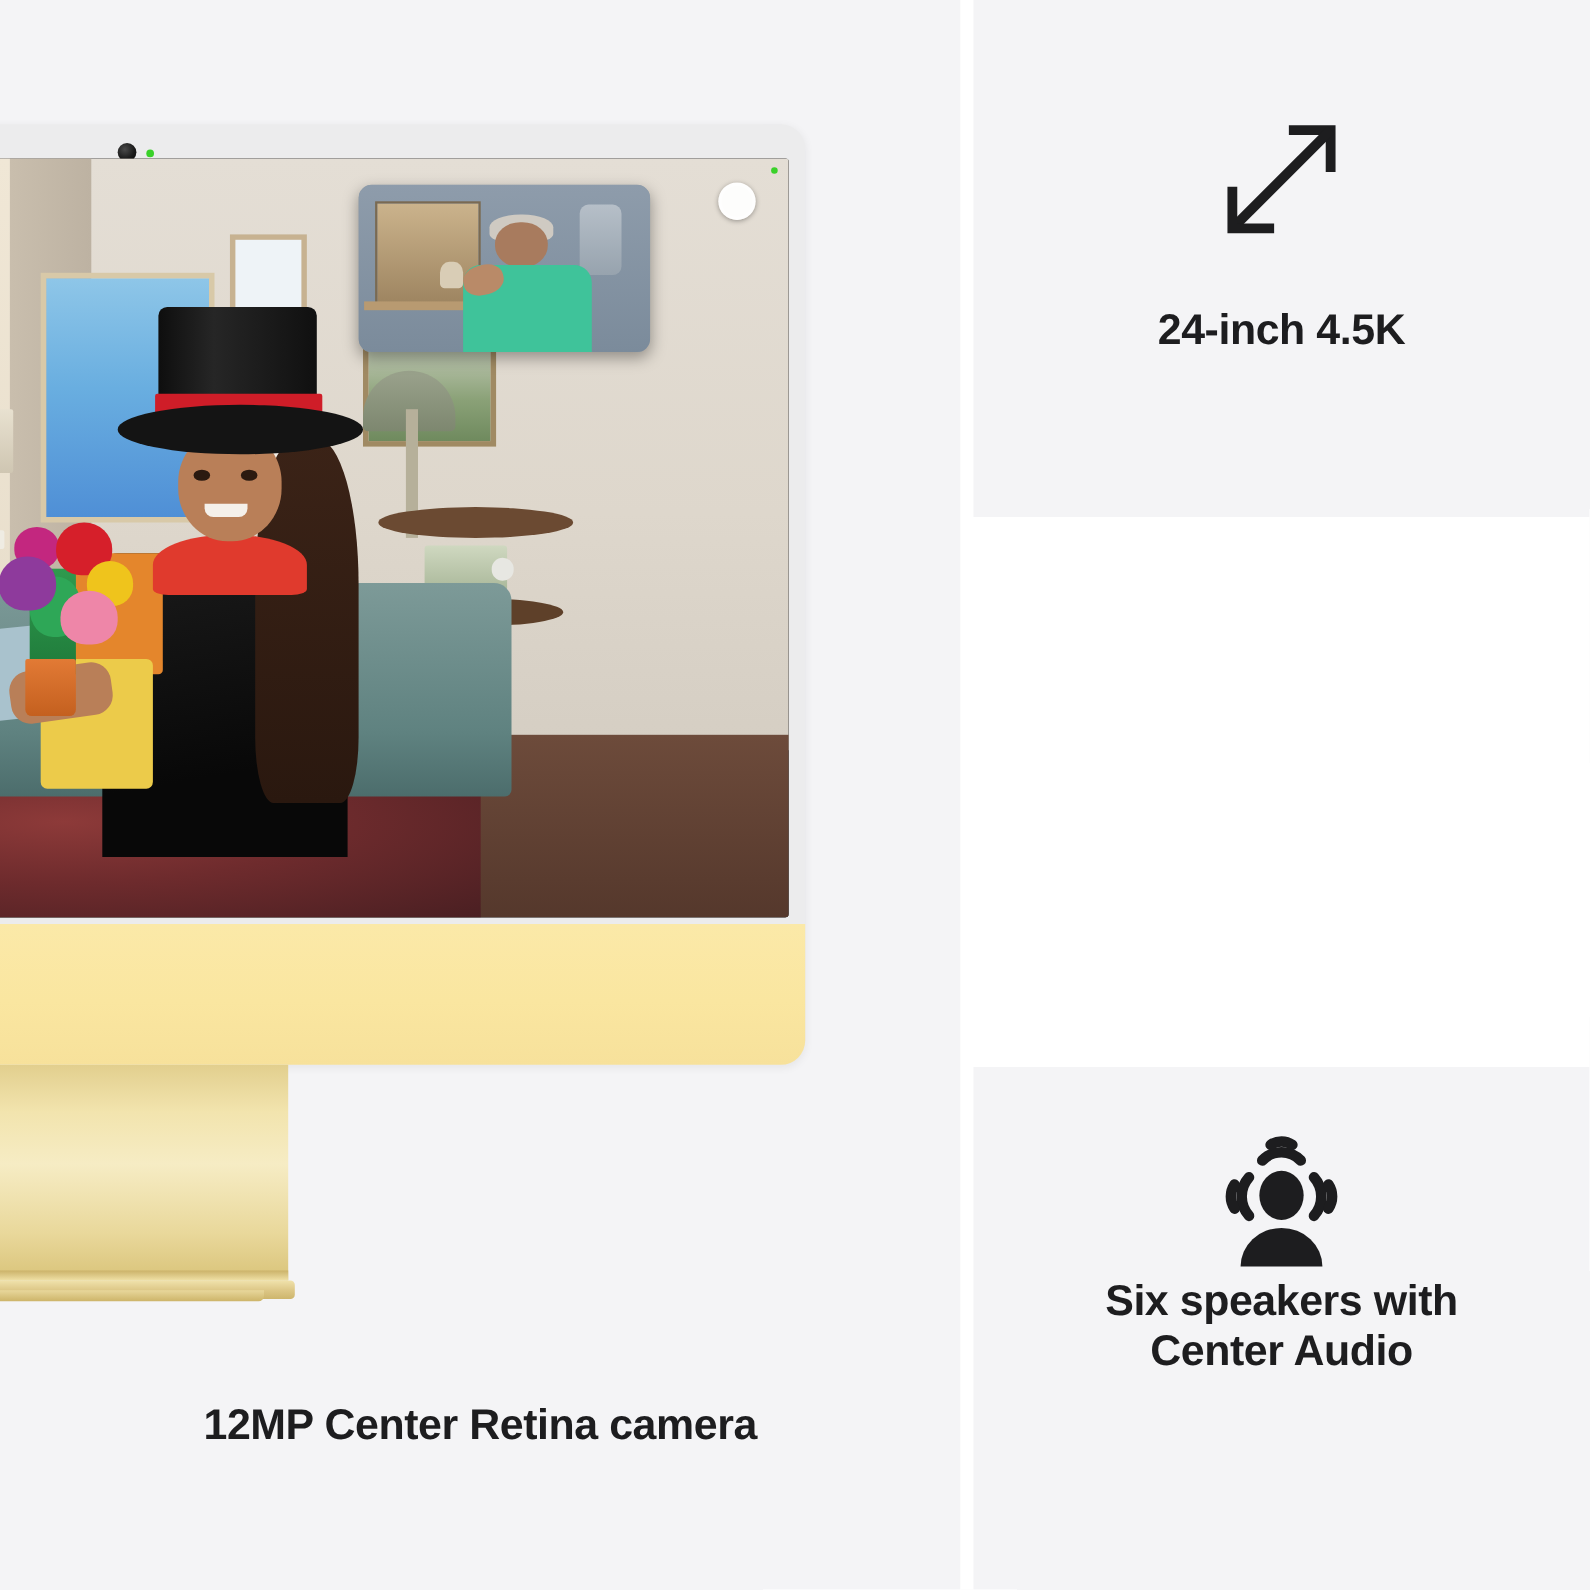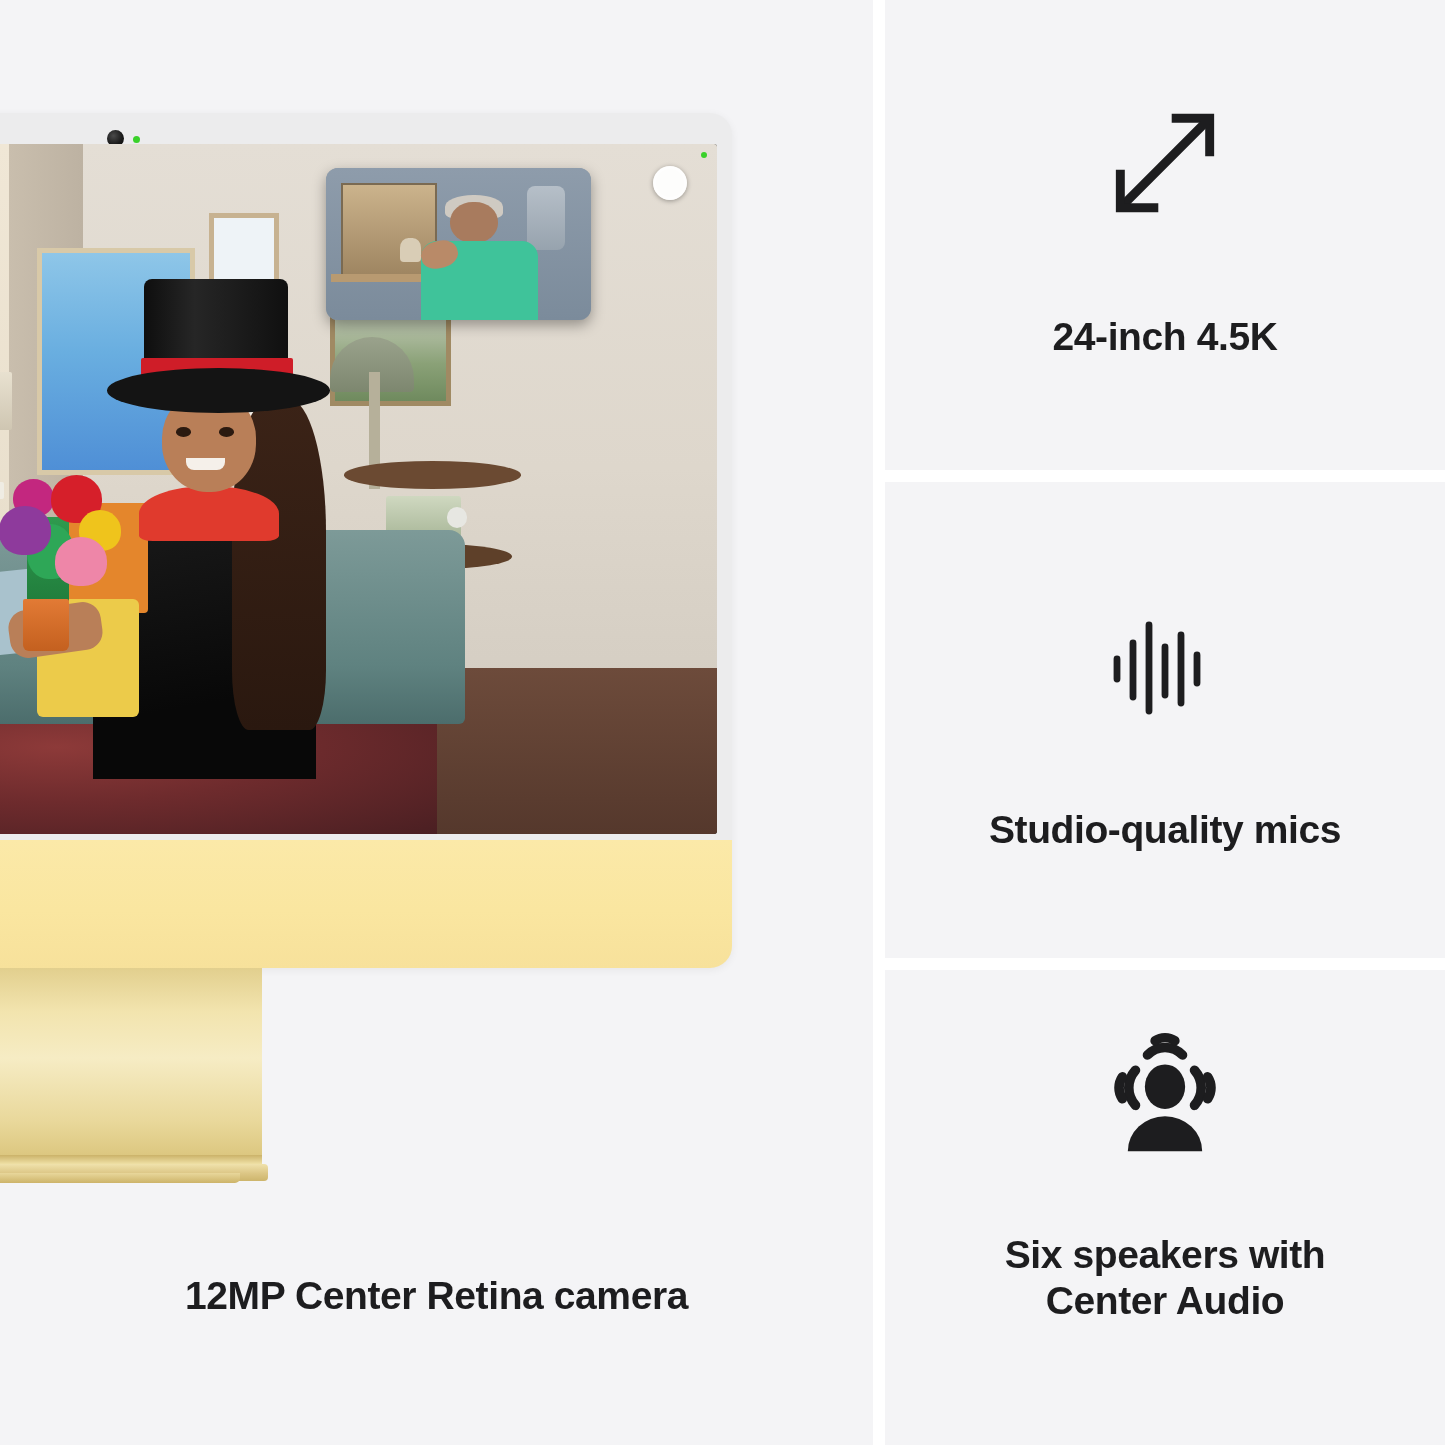--- a/index.html
+++ b/index.html
@@ -247,27 +247,27 @@
   .tile-caption{
     text-align:center;
     color:#1d1d1f;
     font-weight:700;
     letter-spacing:-0.4px;
     font-size:39px;
     line-height:1.18;
   }
 
   #panel-display .tile-inner{ top:96px; }
-  #panel-display .tile-caption{ margin-top:84px; }
+  #panel-display .tile-caption{ margin-top:48px; }
 
   #panel-mics .tile-inner{ top:125px; }
   #panel-mics .tile-caption{ margin-top:80px; }
 
   #panel-speakers .tile-inner{ top:50px; }
-  #panel-speakers .tile-caption{ margin-top:72px; }
+  #panel-speakers .tile-caption{ }
 
   .camera-caption{
     position:absolute;
     left:0; top:1273px; width:873px;
     text-align:center;
     color:#1d1d1f;
     font-weight:700;
     letter-spacing:-0.4px;
     font-size:39px;
     line-height:1.18;
@@ -377,37 +377,20 @@
           <path d="M39 9 L9 39"></path>
           <path d="M20 40 H8 V28"></path>
         </svg>
       </div>
       <div class="tile-caption">
         <div>24-inch 4.5K</div>
       </div>
     </div>
   </div>
 
-  <div class="panel" id="panel-mics">
-    <div class="tile-inner">
-      <div class="icon-wrap">
-        <svg width="120" height="120" viewBox="0 0 60 60" fill="none" stroke="#1d1d1f" stroke-width="3.4" stroke-linecap="round">
-          <line x1="6" y1="26" x2="6" y2="36"></line>
-          <line x1="14" y1="18" x2="14" y2="45"></line>
-          <line x1="22" y1="9" x2="22" y2="52"></line>
-          <line x1="30" y1="20" x2="30" y2="44"></line>
-          <line x1="38" y1="14" x2="38" y2="48"></line>
-          <line x1="46" y1="24" x2="46" y2="38"></line>
-        </svg>
-      </div>
-      <div class="tile-caption">
-        <div>Studio-quality mics</div>
-      </div>
-    </div>
-  </div>
 
   <div class="panel" id="panel-speakers">
     <div class="tile-inner">
       <div class="icon-wrap">
         <svg width="140" height="140" viewBox="0 0 64 64" fill="none">
           <g stroke="#1d1d1f" stroke-width="4.4" stroke-linecap="round" fill="none">
             <path d="M24 16 a11 11 0 0 1 16 0"></path>
             <path d="M27.5 9.5 a8 8 0 0 1 9 0"></path>
             <path d="M18.5 23 a12 12 0 0 0 0 16"></path>
             <path d="M12.5 26 a9 9 0 0 0 0 10"></path>

